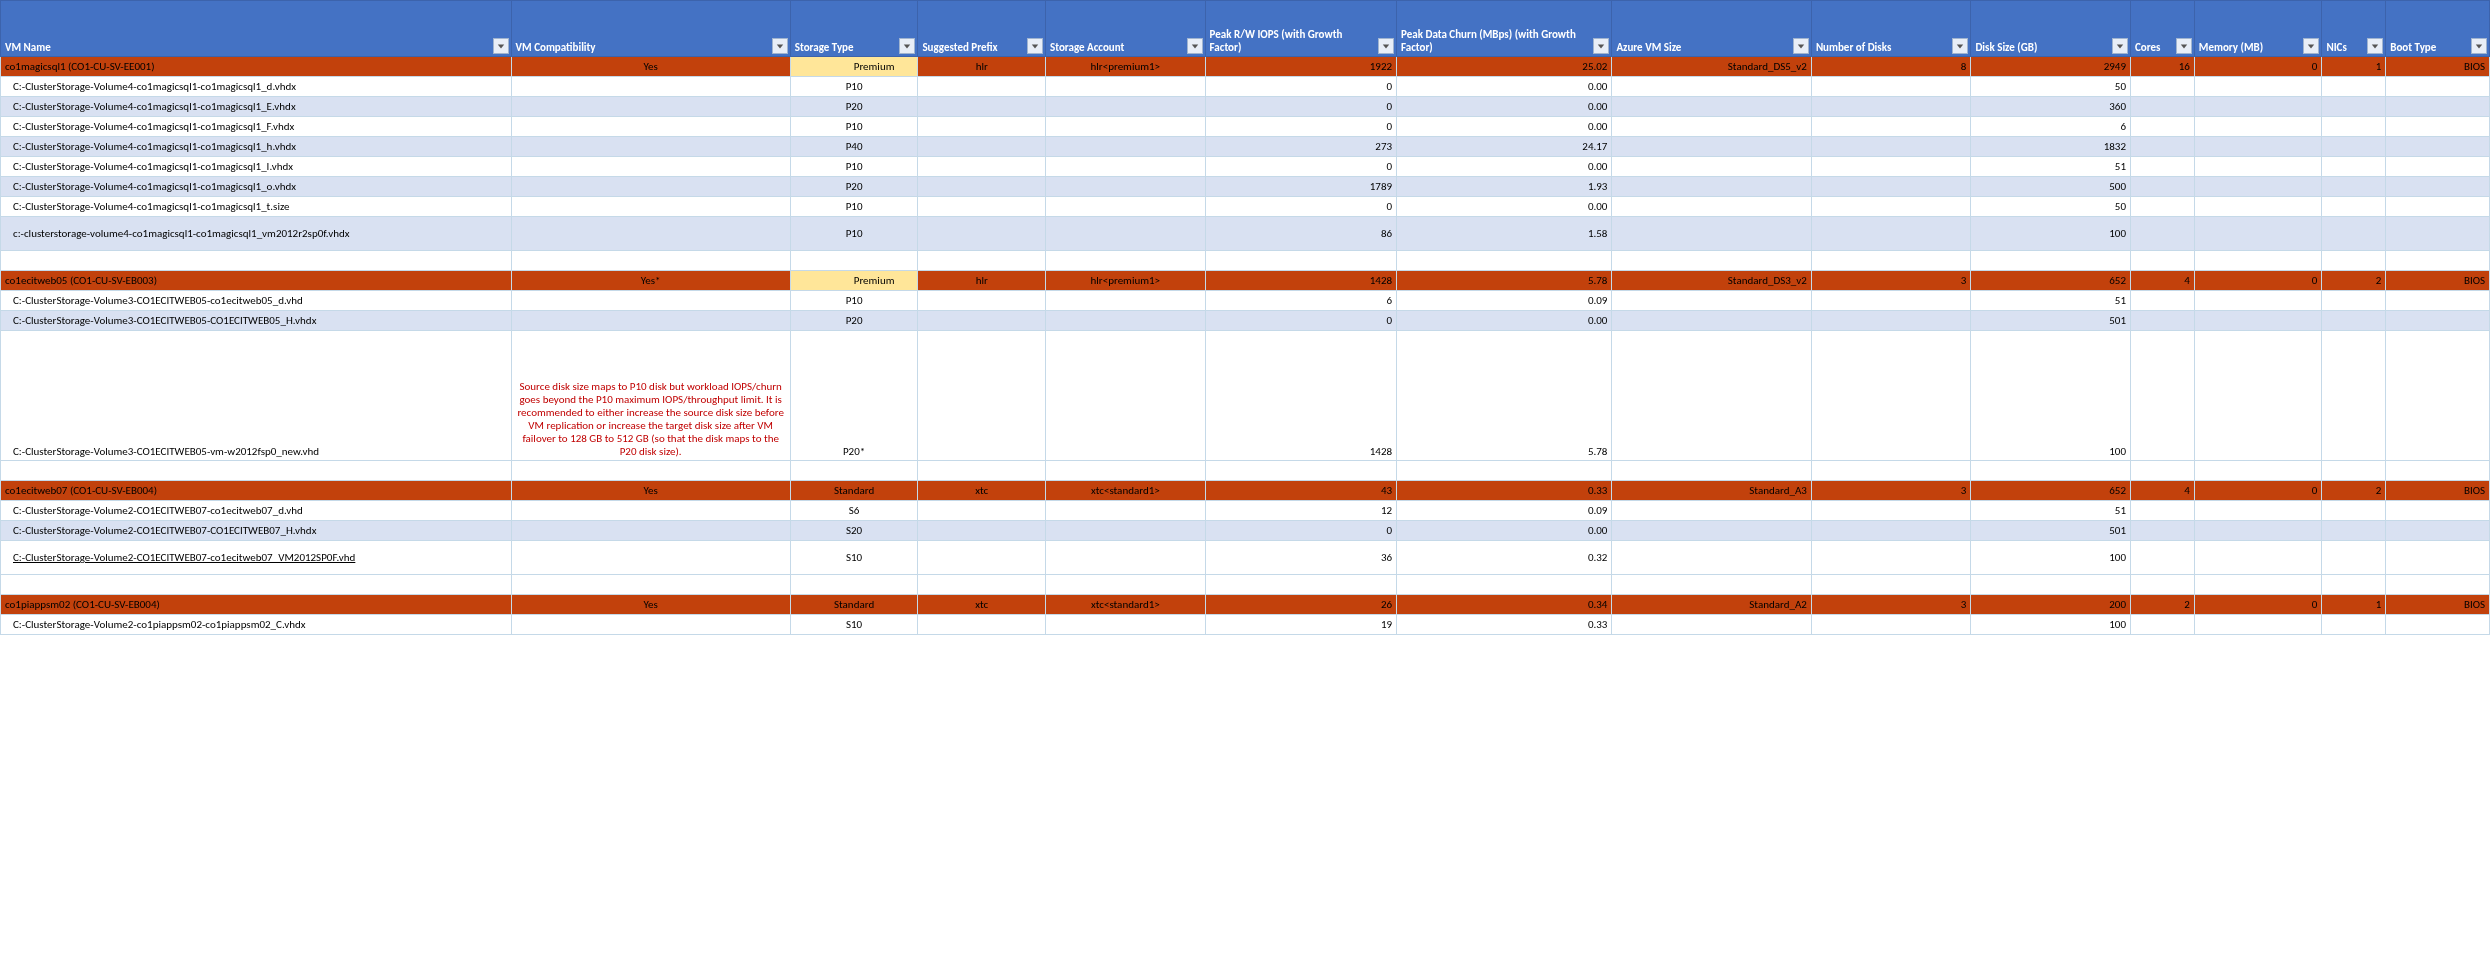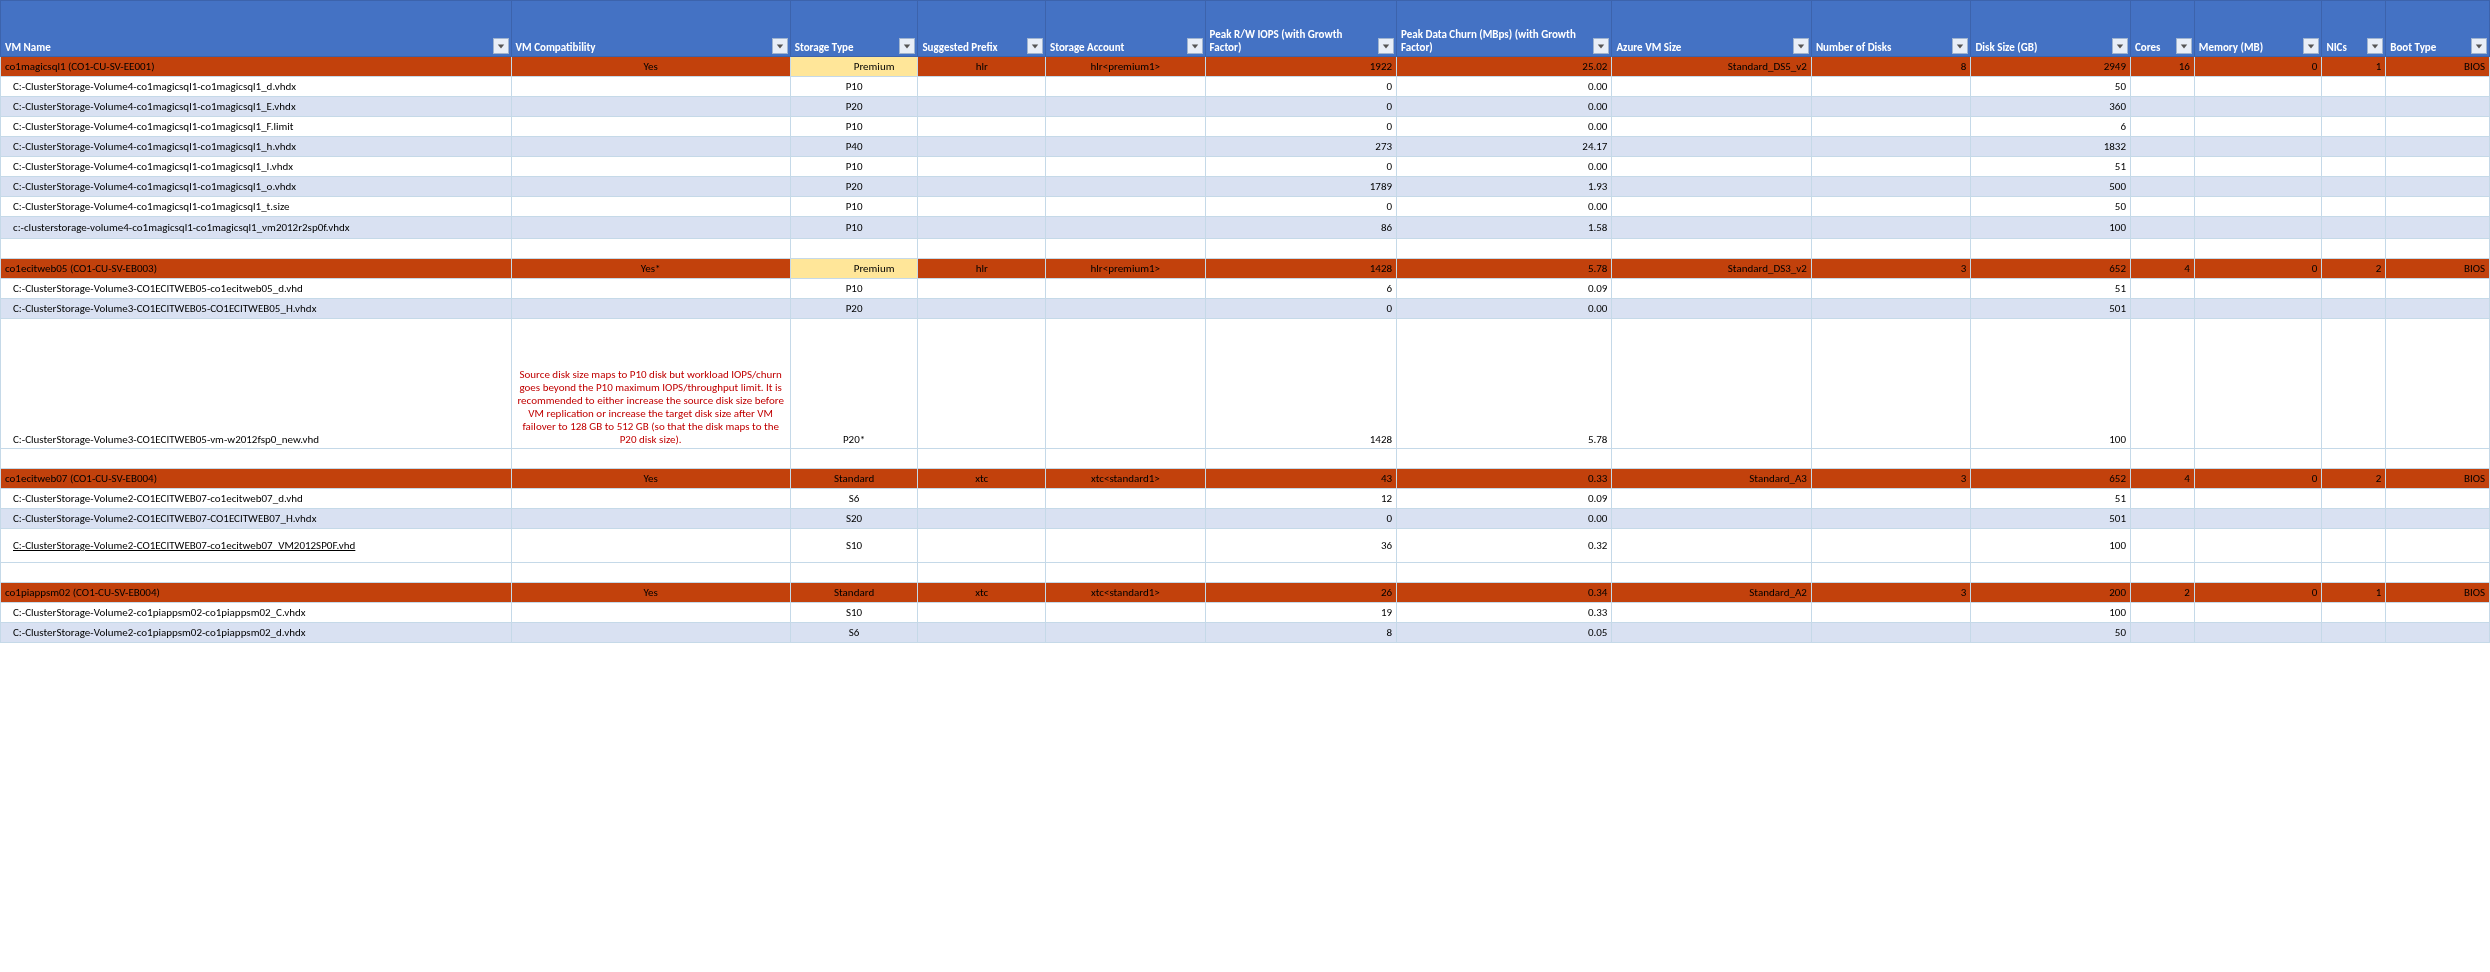--- a/index.html
+++ b/index.html
@@ -198,21 +198,21 @@
         <td class="num">0.00</td>
         <td class="num"></td>
         <td class="num"></td>
         <td class="num">360</td>
         <td class="num"></td>
         <td class="num"></td>
         <td class="num"></td>
         <td class="num"></td>
       </tr>
       <tr class="child-even">
-        <td class="left indent">C:-ClusterStorage-Volume4-co1magicsql1-co1magicsql1_F.limit</td>
+        <td class="left indent">C:-ClusterStorage-Volume4-co1magicsql1-co1magicsql1_F.vhdx</td>
         <td class="ctr"></td>
         <td class="ctr">P10</td>
         <td class="ctr"></td>
         <td class="ctr"></td>
         <td class="num">0</td>
         <td class="num">0.00</td>
         <td class="num"></td>
         <td class="num"></td>
         <td class="num">6</td>
         <td class="num"></td>
@@ -277,21 +277,21 @@
         <td class="num">0</td>
         <td class="num">0.00</td>
         <td class="num"></td>
         <td class="num"></td>
         <td class="num">50</td>
         <td class="num"></td>
         <td class="num"></td>
         <td class="num"></td>
         <td class="num"></td>
       </tr>
-      <tr class="child-odd" style="height: 22px;">
+      <tr class="child-odd" style="height: 34px;">
         <td class="left indent" style="white-space: normal;">c:-clusterstorage-volume4-co1magicsql1-co1magicsql1_vm2012r2sp0f.vhdx</td>
         <td class="ctr"></td>
         <td class="ctr">P10</td>
         <td class="ctr"></td>
         <td class="ctr"></td>
         <td class="num">86</td>
         <td class="num">1.58</td>
         <td class="num"></td>
         <td class="num"></td>
         <td class="num">100</td>
@@ -501,30 +501,14 @@
         <td class="num">19</td>
         <td class="num">0.33</td>
         <td class="num"></td>
         <td class="num"></td>
         <td class="num">100</td>
         <td class="num"></td>
         <td class="num"></td>
         <td class="num"></td>
         <td class="num"></td>
       </tr>
-      <tr class="child-odd">
-        <td class="left indent">C:-ClusterStorage-Volume2-co1piappsm02-co1piappsm02_d.vhdx</td>
-        <td class="ctr"></td>
-        <td class="ctr">S6</td>
-        <td class="ctr"></td>
-        <td class="ctr"></td>
-        <td class="num">8</td>
-        <td class="num">0.05</td>
-        <td class="num"></td>
-        <td class="num"></td>
-        <td class="num">50</td>
-        <td class="num"></td>
-        <td class="num"></td>
-        <td class="num"></td>
-        <td class="num"></td>
-      </tr>
     </tbody>
 </table>
 
 </body></html>

